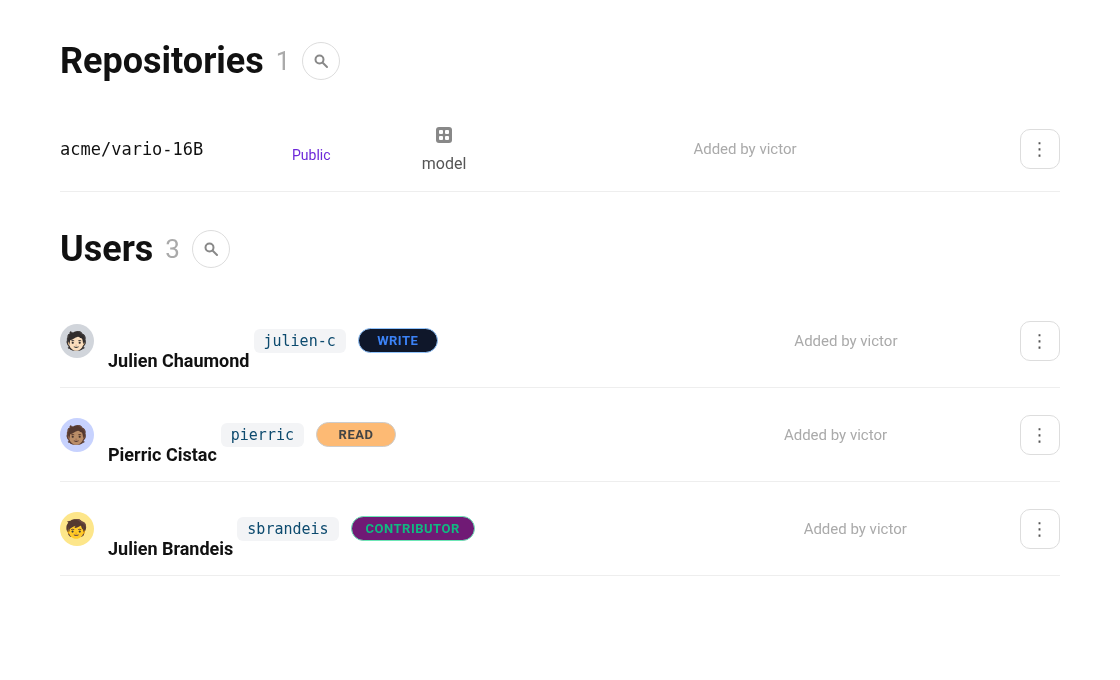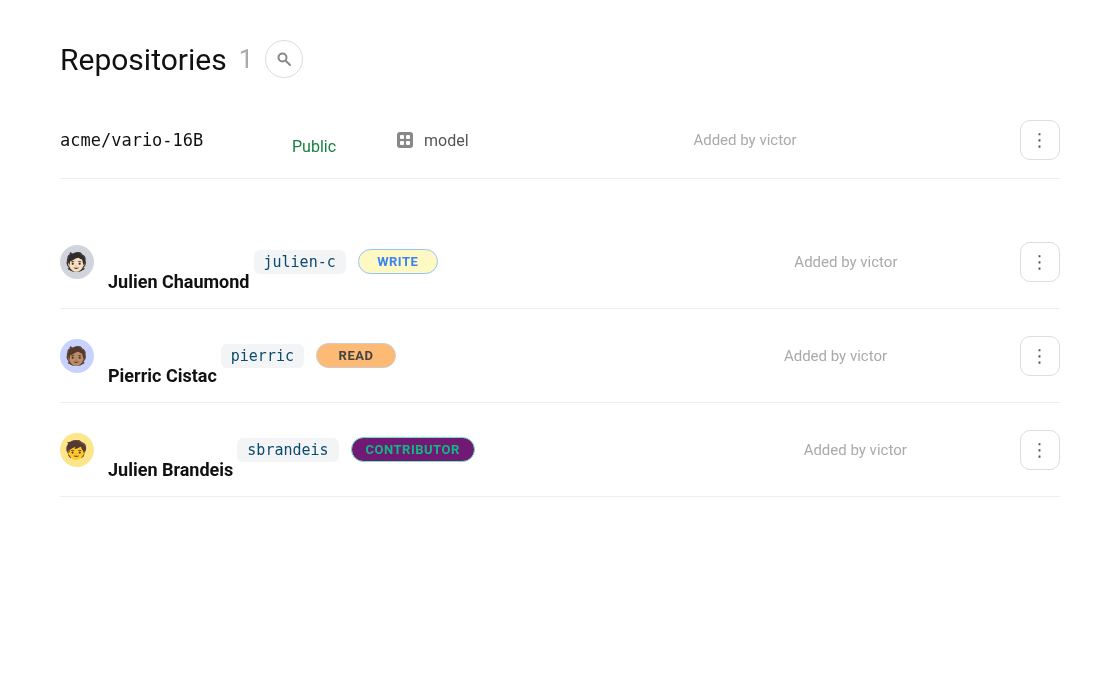--- a/index.html
+++ b/index.html
@@ -15,22 +15,22 @@
 
     
     .section-header {
       display: flex;
       align-items: center;
       gap: 12px;
       margin-bottom: 24px;
     }
 
     .section-title {
-      font-size: 30px;
-      font-weight: 400;
+      font-size: 36px;
+      font-weight: 700;
       color: #111;
     }
 
     .section-count {
       font-size: 26px;
       font-weight: 400;
       color: #aaa;
     }
 
     .search-btn {
@@ -56,33 +56,34 @@
     }
 
     .repo-name {
       font-family: "SFMono-Regular", Consolas, monospace;
       font-size: 17px;
       color: #111;
       min-width: 200px;
     }
 
     .repo-visibility {
-      font-size: 16px;
-      color: #15803d;
+      font-size: 14px;
+      color: #6d28d9;
       min-width: 70px;
       margin-top: 12px;
     }
 
     .repo-type {
       display: flex;
       align-items: center;
       gap: 8px;
       font-size: 16px;
       color: #555;
       min-width: 100px;
+      flex-direction: column;
     }
 
     .added-by {
       font-size: 15px;
       color: #aaa;
       flex: 1;
       text-align: center;
       margin-left: auto;
     }
 
@@ -152,21 +153,21 @@
       padding: 4px 14px;
       border-radius: 20px;
       letter-spacing: 0.5px;
       min-width: 80px;
       text-align: center;
     }
 
     .badge-write {
       color: #3b82f6;
       border: 1.5px solid #93c5fd;
-      background: #fef9c3;
+      background: #0f172a;
     }
 
     .badge-read {
       color: #444;
       border: 1.5px solid #ccc;
       background: #fdba74;
     }
 
     .badge-contributor {
       color: #10b981;
@@ -239,20 +240,30 @@
       <span>model</span>
     </span>
     <span class="added-by repo-added">Added by victor</span>
     <button class="more-btn">
       <span>⋮</span>
     </button>
   </div>
 </div>
 
 <div class="users-section">
+  <div class="section-header">
+    <span class="section-title">Users</span>
+    <span class="section-count">3</span>
+    <button class="search-btn">
+      <svg class="search-icon-svg" viewBox="0 0 16 16">
+        <circle cx="6.5" cy="6.5" r="4"></circle>
+        <line x1="10" y1="10" x2="14" y2="14"></line>
+      </svg>
+    </button>
+  </div>
 
   <div id="user-list">
       <div class="user-row">
       <div class="user-avatar" style="background:#d1d5db; font-size:18px;">🧑🏻</div>
       <div class="user-info">
         <span class="user-fullname">Julien Chaumond</span>
         <span class="user-username">julien-c</span>
         <span class="badge badge-write">WRITE</span>
         <span class="spacer"></span>
         <span class="added-by user-added">Added by victor</span>

